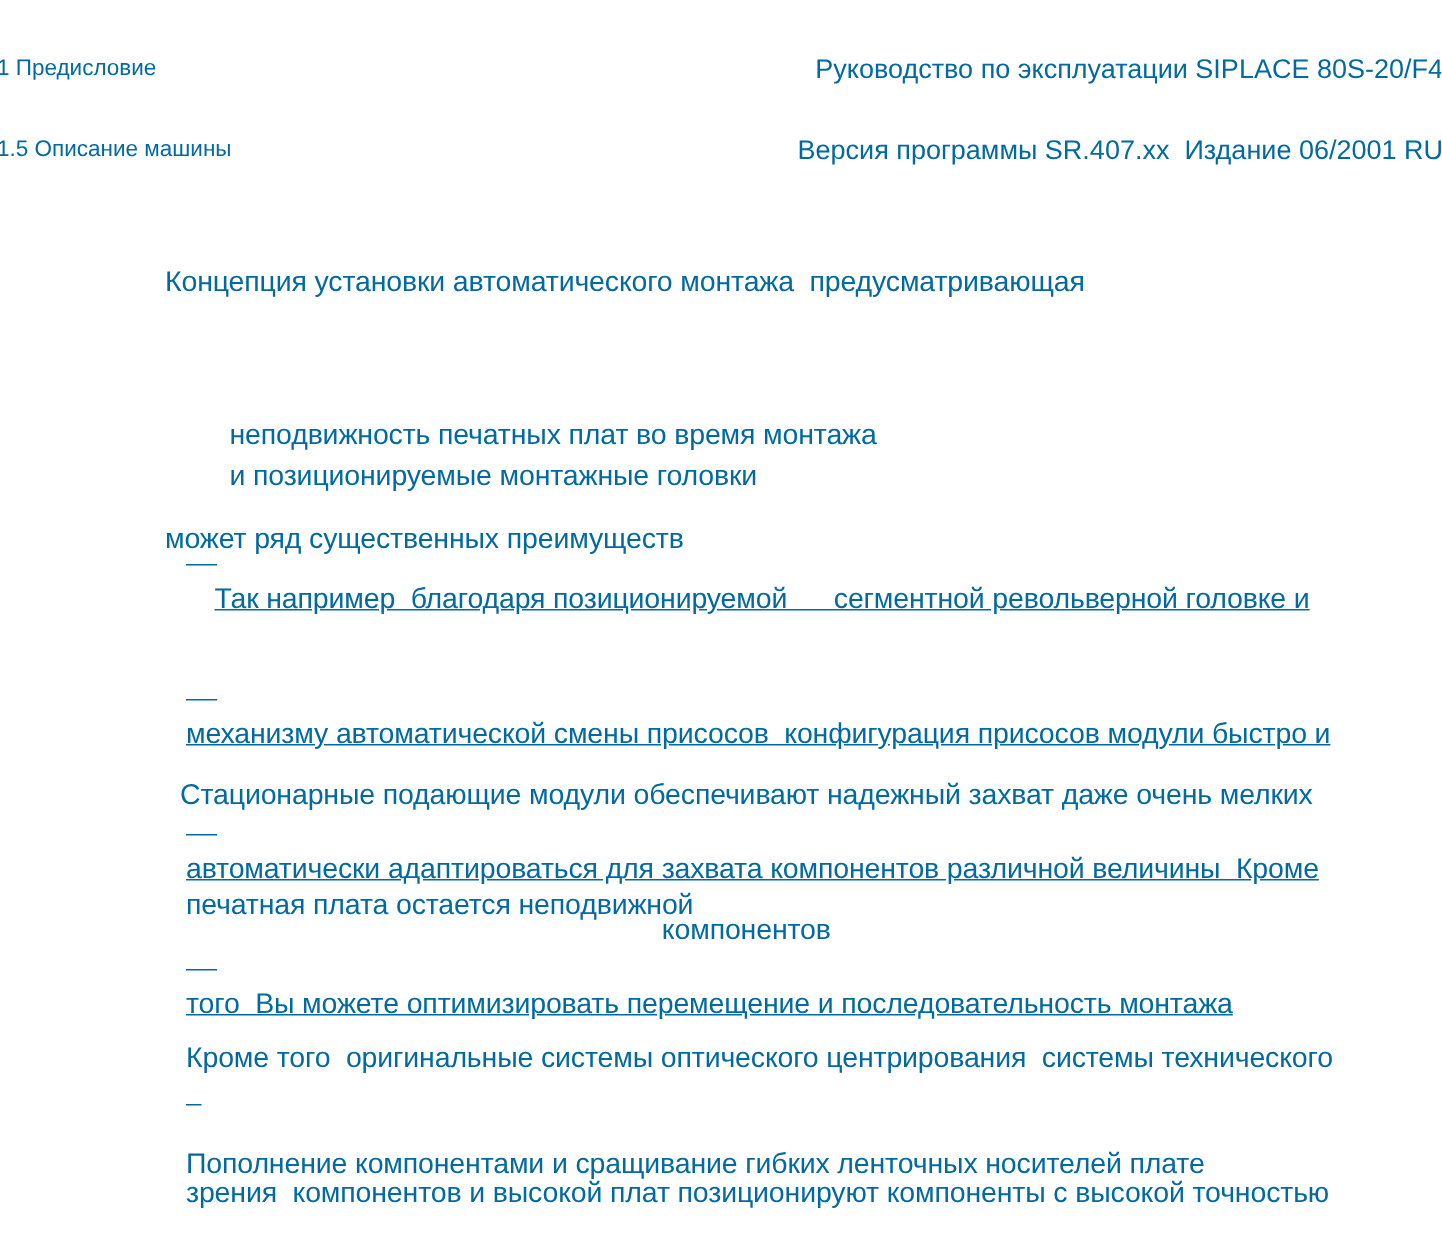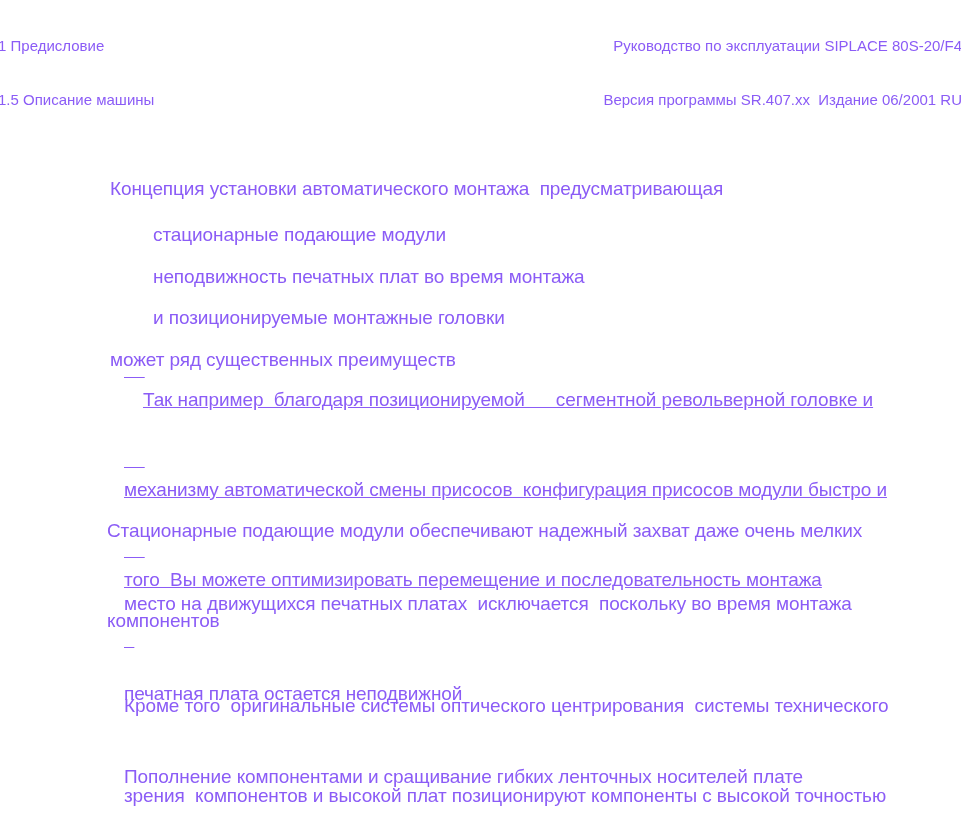--- a/index.html
+++ b/index.html
@@ -1,59 +1,59 @@
 <!DOCTYPE html>
 <html lang="ru"><head>
 <meta charset="utf-8">
 <style>
   html, body { margin: 0; padding: 0; background: #ffffff; }
   .page {
     position: relative;
     width: 961px;
     height: 833px;
     background: #ffffff;
-    color: #8b5cf6;
+    color: #0369a1;
     font-family: "Liberation Sans", sans-serif;
     overflow: hidden;
   }
   
   .header-left {
     position: absolute;
     top: 1px;
     left: -2px;
     font-size: 15px;
     line-height: 18px;
     white-space: pre;
   }
   .header-right {
     position: absolute;
     top: 1px;
     right: -1px;
-    font-size: 15px;
+    font-size: 18px;
     line-height: 18px;
     text-align: right;
     white-space: pre;
   }
   
   .para {
     position: absolute;
     font-size: 19px;
     line-height: 30px;
     white-space: pre;
     letter-spacing: -0.1px;
   }
   .line { white-space: pre; }
   .indent-first { padding-left: 19px; }
   .p1  { left: 110px; top: 114px; }
   .p2  { left: 153px; top: 160px; }
-  .p3  { left: 153px; top: 202px; text-align: right; }
+  .p3  { left: 153px; top: 216px; text-align: right; }
   .p4  { left: 153px; top: 243px; }
   .p5  { left: 110px; top: 285px; }
   .p6  { left: 124px; top: 325px; text-decoration: underline; }
-  .p7  { left: 107px; top: 456px; }
+  .p7  { left: 120px; top: 456px; text-align: center; }
   .p8  { left: 124px; top: 529px; }
   .p9  { left: 124px; top: 631px; }
   .p10 { left: 124px; top: 702px; }
   .p11 { left: 124px; top: 773px; }
 </style>
 </head>
 <body>
 
 <div class="page">
 
@@ -64,49 +64,46 @@
 
   <div class="header-right">
     <div class="line">Руководство по эксплуатации SIPLACE 80S-20/F4</div>
     <div class="line">Версия программы SR.407.xx  Издание 06/2001 RU</div>
   </div>
 
   <div class="para p1">
     <div class="line">Концепция установки автоматического монтажа  предусматривающая</div>
   </div>
 
-  <div class="para p2">
-    <div class="line">стационарные подающие модули</div>
-  </div>
 
   <div class="para p3">
     <div class="line">неподвижность печатных плат во время монтажа</div>
   </div>
 
   <div class="para p4">
     <div class="line">и позиционируемые монтажные головки</div>
   </div>
 
   <div class="para p5">
     <div class="line">может ряд существенных преимуществ</div>
   </div>
 
   <div class="para p6">
     <div class="line indent-first">Так например  благодаря позиционируемой      сегментной револьверной головке и</div>
     <div class="line">механизму автоматической смены присосов  конфигурация присосов модули быстро и</div>
+    <div class="line">автоматически адаптироваться для захвата компонентов различной величины  Кроме</div>
     <div class="line">того  Вы можете оптимизировать перемещение и последовательность монтажа</div>
   </div>
 
   <div class="para p7">
     <div class="line">Стационарные подающие модули обеспечивают надежный захват даже очень мелких</div>
     <div class="line">компонентов</div>
   </div>
 
   <div class="para p8">
-    <div class="line">место на движущихся печатных платах  исключается  поскольку во время монтажа</div>
     <div class="line">печатная плата остается неподвижной</div>
   </div>
 
   <div class="para p9">
     <div class="line">Кроме того  оригинальные системы оптического центрирования  системы технического</div>
     <div class="line">зрения  компонентов и высокой плат позиционируют компоненты с высокой точностью</div>
   </div>
 
   <div class="para p10">
     <div class="line">Пополнение компонентами и сращивание гибких ленточных носителей плате</div>

